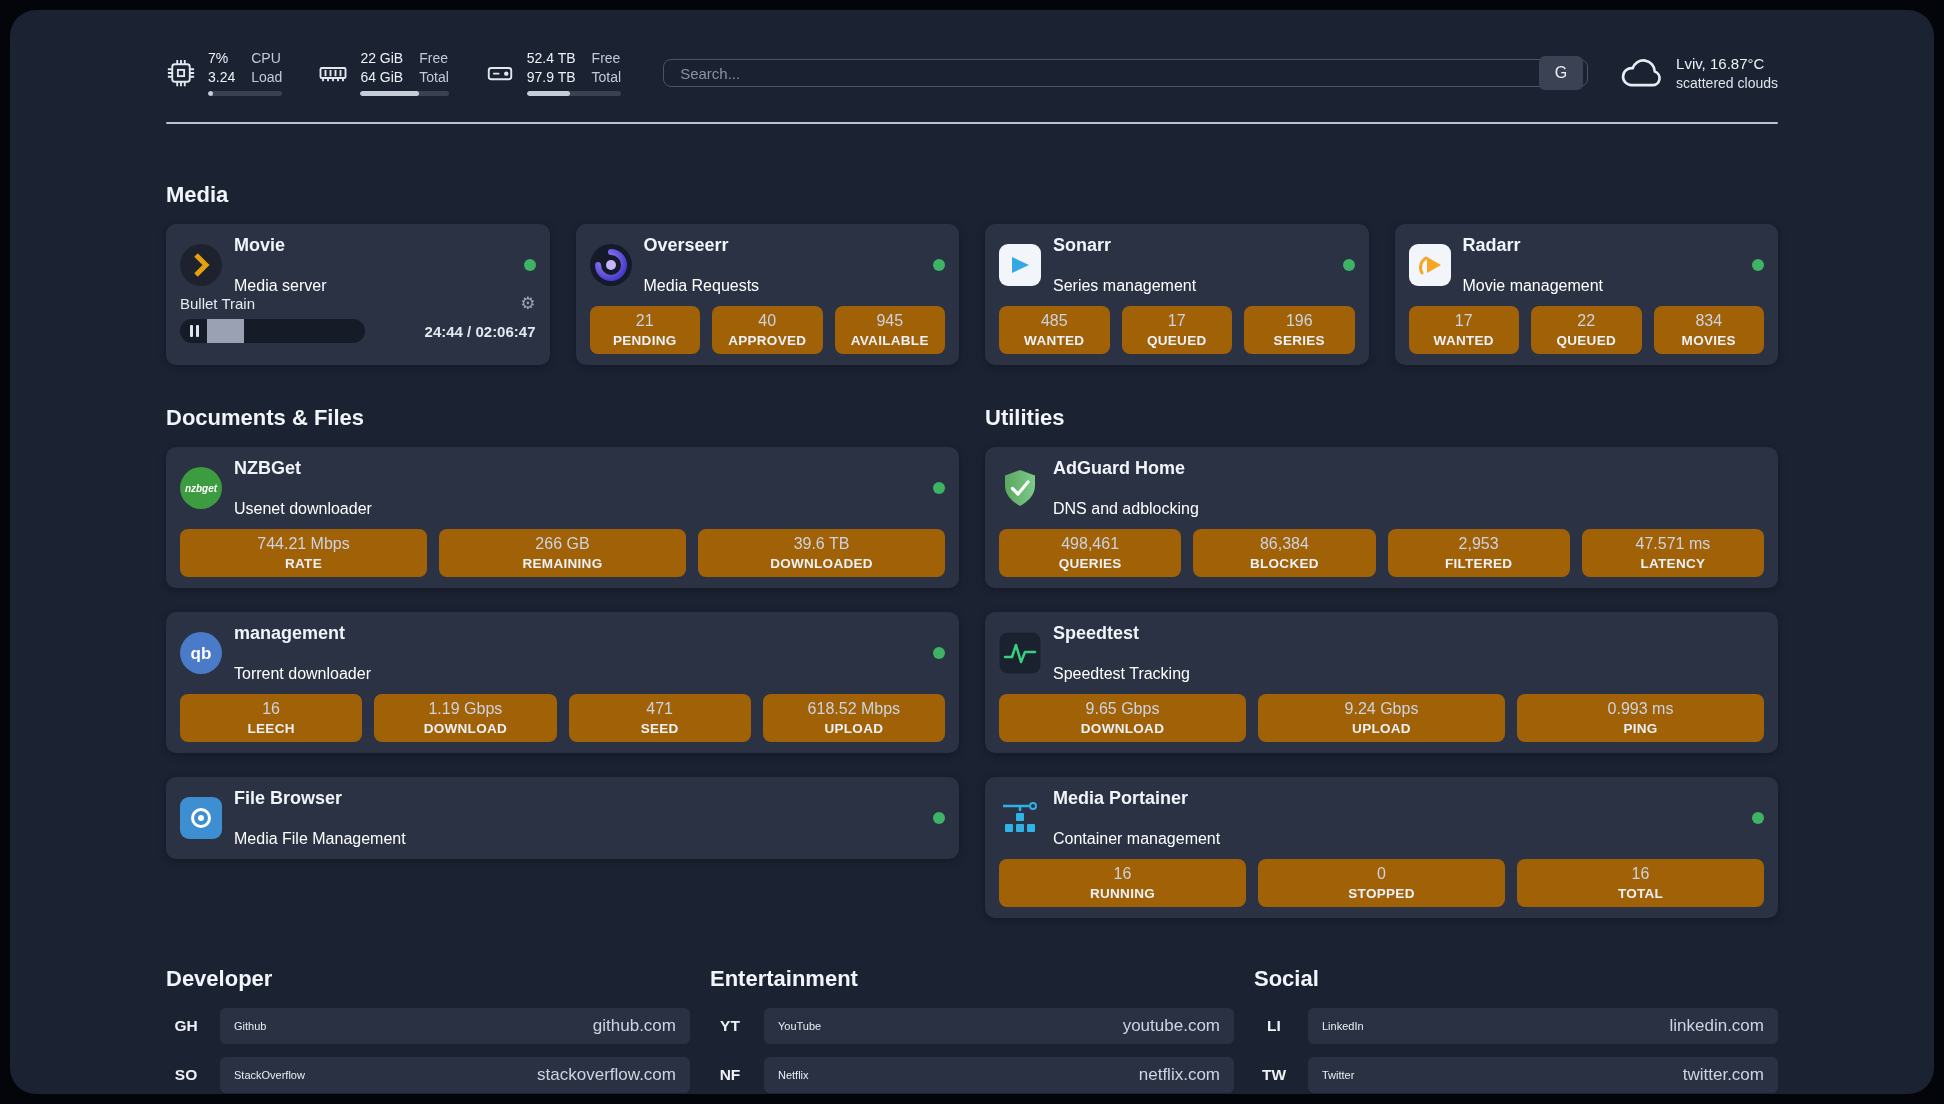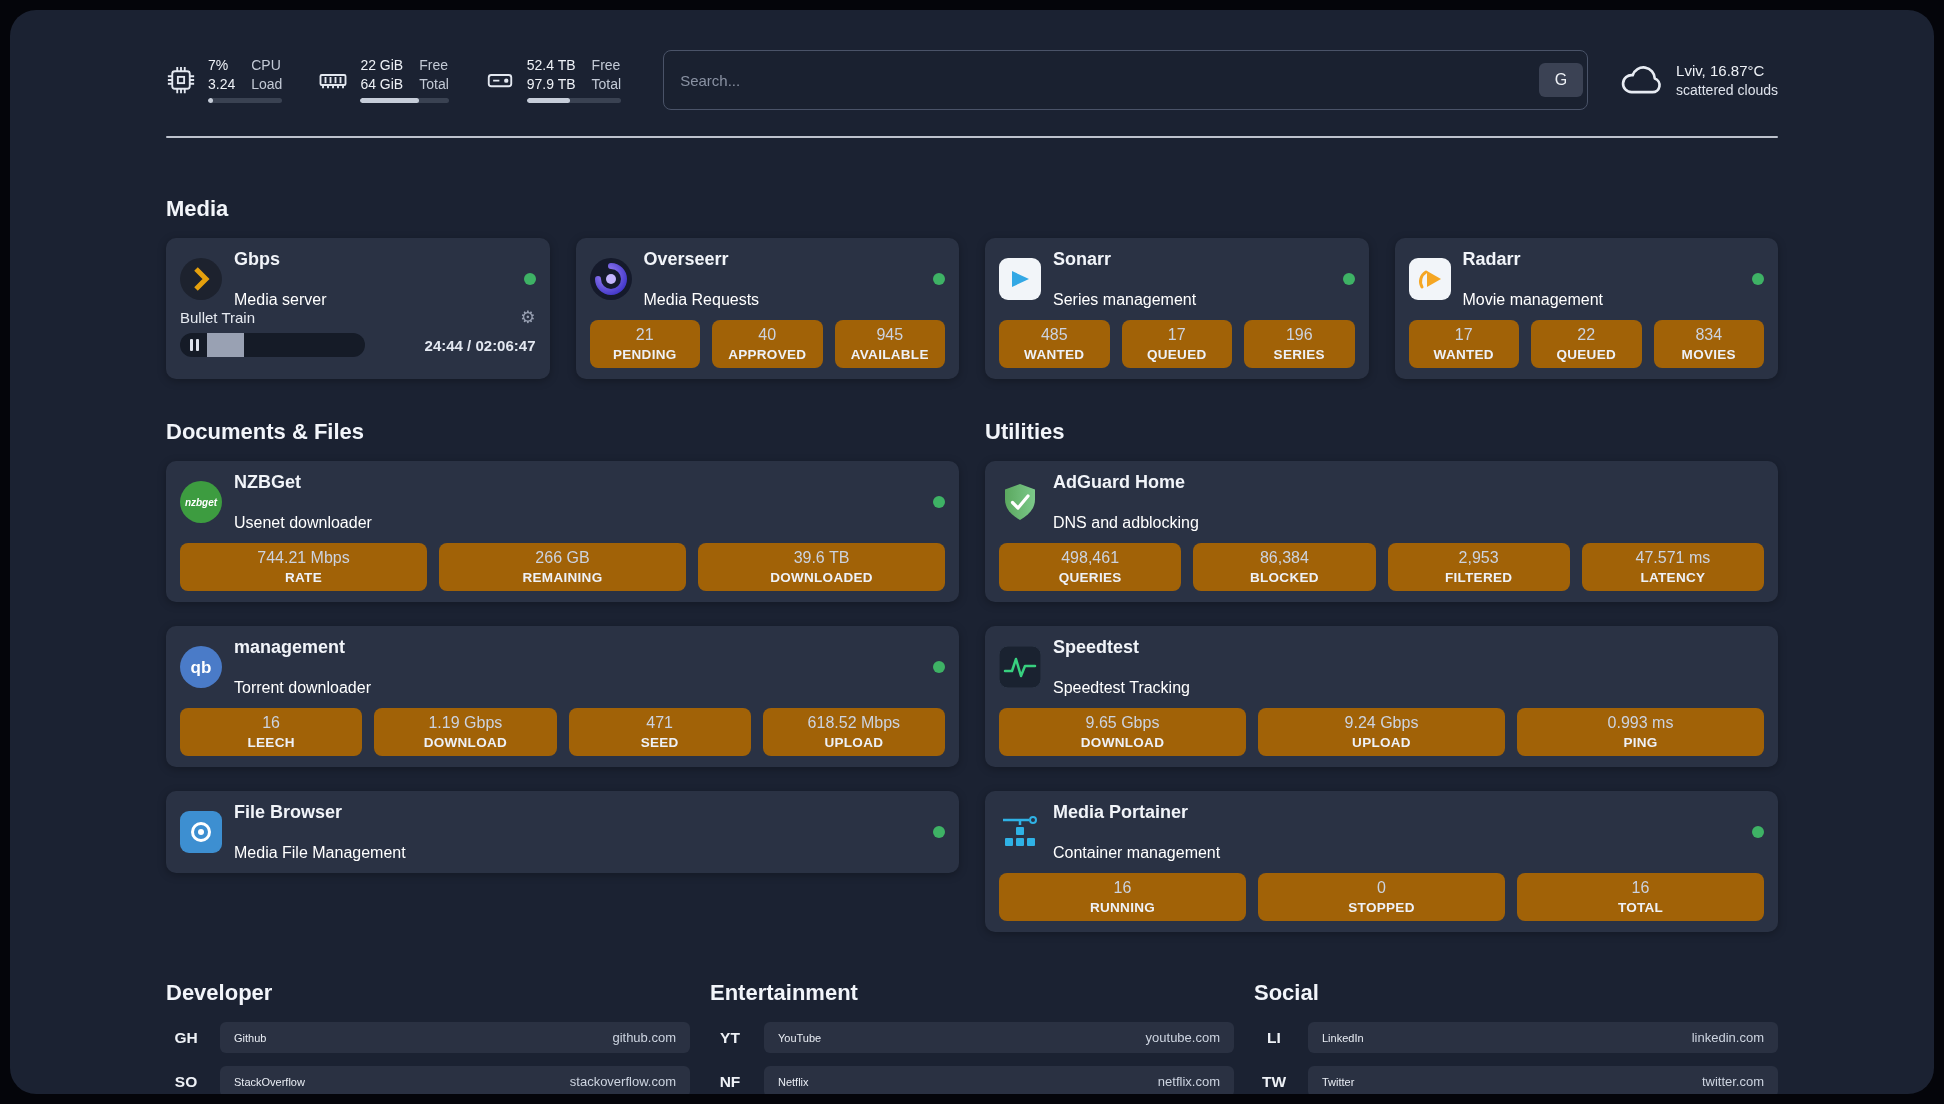--- a/index.html
+++ b/index.html
@@ -20,21 +20,21 @@
   .monitor { display: flex; align-items: center; gap: 12px; margin-right: 36px; }
   .micon { display: flex; align-items: center; color: #e3e8f0; }
   .mbody { display: flex; flex-direction: column; }
   .mrows { display: flex; gap: 16px; }
   .mcol { display: flex; flex-direction: column; gap: 3px; font-size: 14px; }
   .mcol.vals { color: #eef1f6; }
   .mcol.labs { color: #c3cad6; }
   .bar { height: 5px; border-radius: 3px; background: #3a4252; margin-top: 6px; overflow: hidden; }
   .bar-fill { height: 100%; background: #c6cdd9; border-radius: 3px; }
 
-  .search { flex: 1; display: flex; align-items: center; height: 60px; margin: 0 30px 0 6px;
+  .search { flex: 1; display: flex; align-items: center; height: 28px; margin: 0 30px 0 6px;
             background: #1a2130; border: 1px solid #4a5368; border-radius: 8px; }
   .search-input { flex: 1; height: 100%; background: transparent; border: none; outline: none;
                   color: #d7dce6; font-size: 15px; padding: 0 16px;
                   font-family: "Liberation Sans", "DejaVu Sans", sans-serif; }
   .search-input::placeholder { color: #8a92a3; }
   .gbtn { width: 44px; height: 34px; margin-right: 4px; border: none; border-radius: 6px;
           background: #3b4254; color: #eef1f6; font-size: 16px; cursor: pointer;
           display: flex; align-items: center; justify-content: center;
           font-family: "Liberation Sans", "DejaVu Sans", sans-serif; }
 
@@ -84,21 +84,21 @@
   .cols { display: grid; grid-template-columns: 1fr 1fr; gap: 26px; margin-top: 40px; }
   .col .card + .card { margin-top: 24px; }
 
   
   .links-grid { display: grid; grid-template-columns: repeat(3, 1fr); gap: 20px; margin-top: 48px; }
   .link-row { display: flex; align-items: center; gap: 14px; margin-bottom: 13px; cursor: pointer; }
   .abbr { width: 40px; text-align: center; font-weight: 700; font-size: 15.5px; color: #eef1f6; }
   .pill { flex: 1; display: flex; align-items: center; background: #2A3142;
           border-radius: 6px; padding: 8px 14px; }
   .pill-name { font-size: 11px; color: #e9edf4; }
-  .pill-url { margin-left: auto; font-size: 13px; color: #cdd4e0; }
+  .pill-url { margin-left: auto; font-size: 17px; color: #cdd4e0; }
 </style>
 </head>
 <body>
 
 <div class="canvas">
   <div class="app">
     <div class="content">
 
       <div class="topbar">
 
@@ -202,21 +202,21 @@
 
           <div class="card">
             <div class="card-head">
               <span class="icon">
                 <svg width="42" height="42" viewBox="0 0 42 42">
                   <circle cx="21" cy="21" r="21" fill="#1d222e"></circle>
                   <path d="M16 11l10 10-10 10" stroke="#e5a00d" stroke-width="5" fill="none"></path>
                 </svg>
               </span>
               <div class="names">
-                <div class="app-name">Gbps</div>
+                <div class="app-name">Movie</div>
                 <div class="app-sub">Media server</div>
               </div>
               <span class="dot"></span>
             </div>
             <div class="player">
               <div class="player-top">
                 <span>Bullet Train</span>
                 <span class="gear">⚙</span>
               </div>
               <div class="player-bottom">

